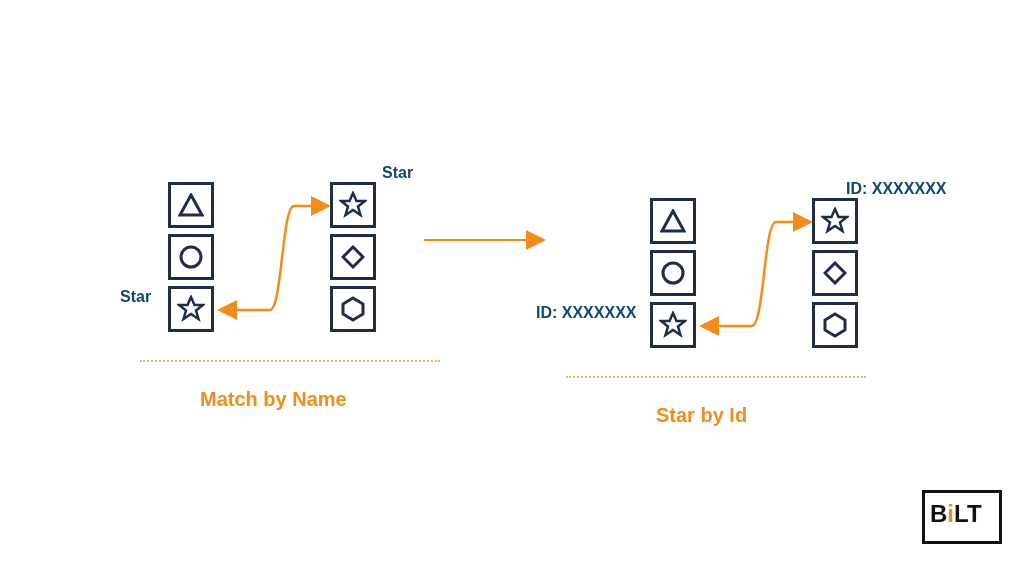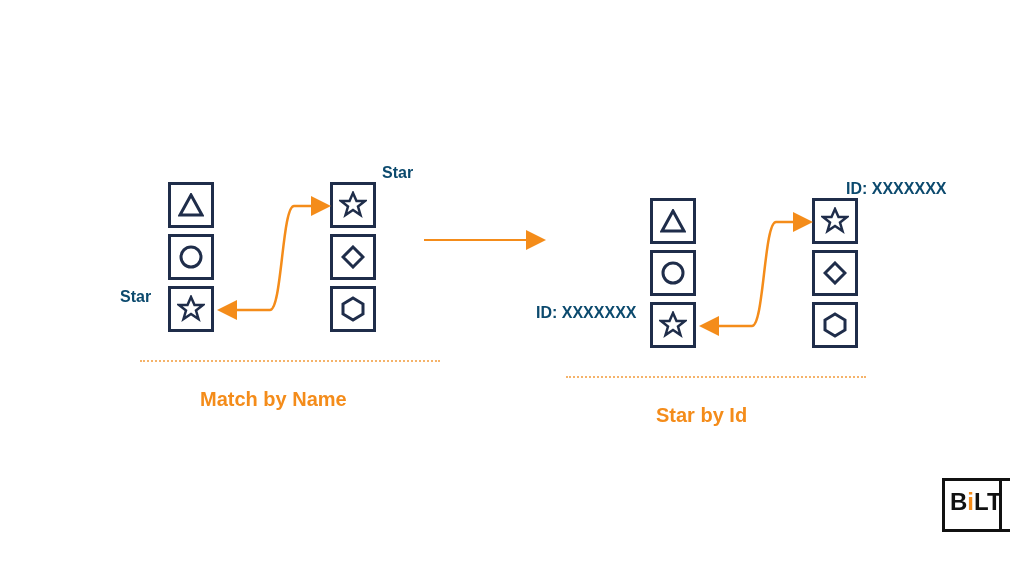--- a/index.html
+++ b/index.html
@@ -49,22 +49,22 @@
     border-top: 2px dotted #f5b36a;
     height: 0;
   }
   .arrow-svg {
     position: absolute;
     overflow: visible;
   }
   .logo {
     position: absolute;
     right: 22px;
-    bottom: 32px;
-    width: 60px;
+    bottom: 20px;
+    width: 80px;
     height: 58px;
   }
   .logo .frame {
     position: absolute;
     left: 0; top: 0;
     width: 68px; height: 54px;
     border: 3px solid #111;
     border-right: none;
   }
   .logo .frame2 {

